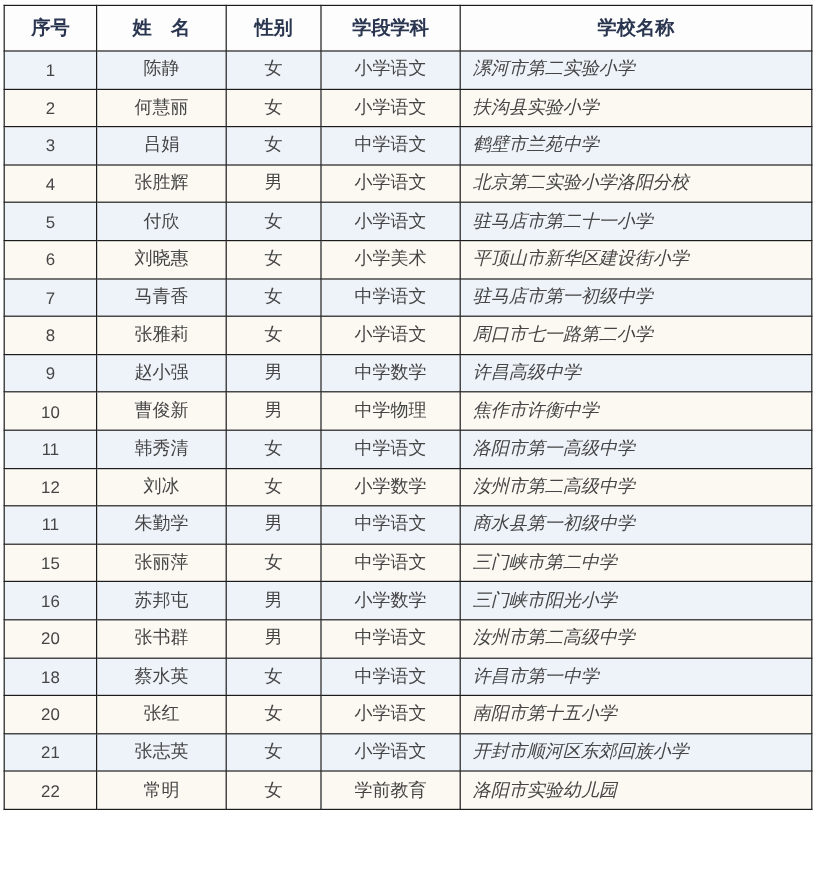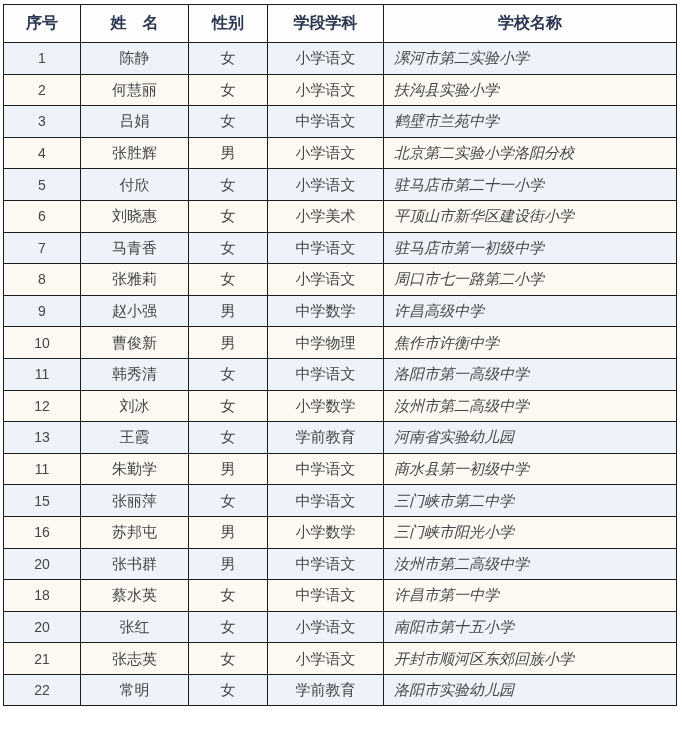--- a/index.html
+++ b/index.html
@@ -153,27 +153,20 @@
     <td class="cell-school">洛阳市第一高级中学</td>
   </tr>
         <tr>
     <td class="cell-index">12</td>
     <td class="cell-name">刘冰</td>
     <td class="cell-gender">女</td>
     <td class="cell-subject">小学数学</td>
     <td class="cell-school">汝州市第二高级中学</td>
   </tr>
         <tr>
-    <td class="cell-index">13</td>
-    <td class="cell-name">王霞</td>
-    <td class="cell-gender">女</td>
-    <td class="cell-subject">学前教育</td>
-    <td class="cell-school">河南省实验幼儿园</td>
-  </tr>
-        <tr>
     <td class="cell-index">11</td>
     <td class="cell-name">朱勤学</td>
     <td class="cell-gender">男</td>
     <td class="cell-subject">中学语文</td>
     <td class="cell-school">商水县第一初级中学</td>
   </tr>
         <tr>
     <td class="cell-index">15</td>
     <td class="cell-name">张丽萍</td>
     <td class="cell-gender">女</td>

